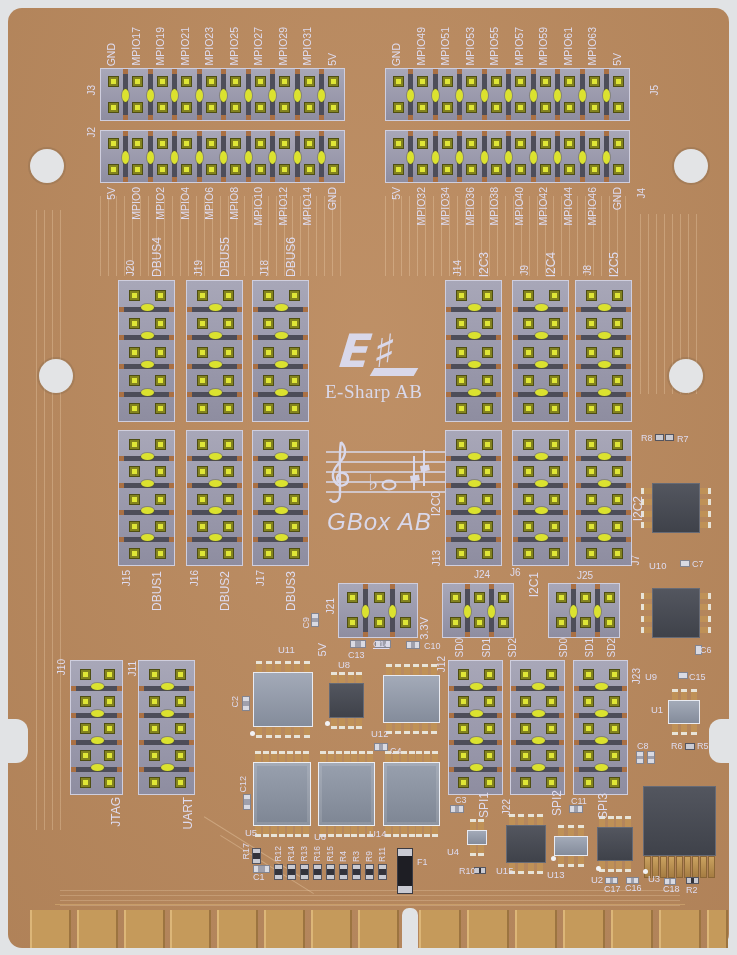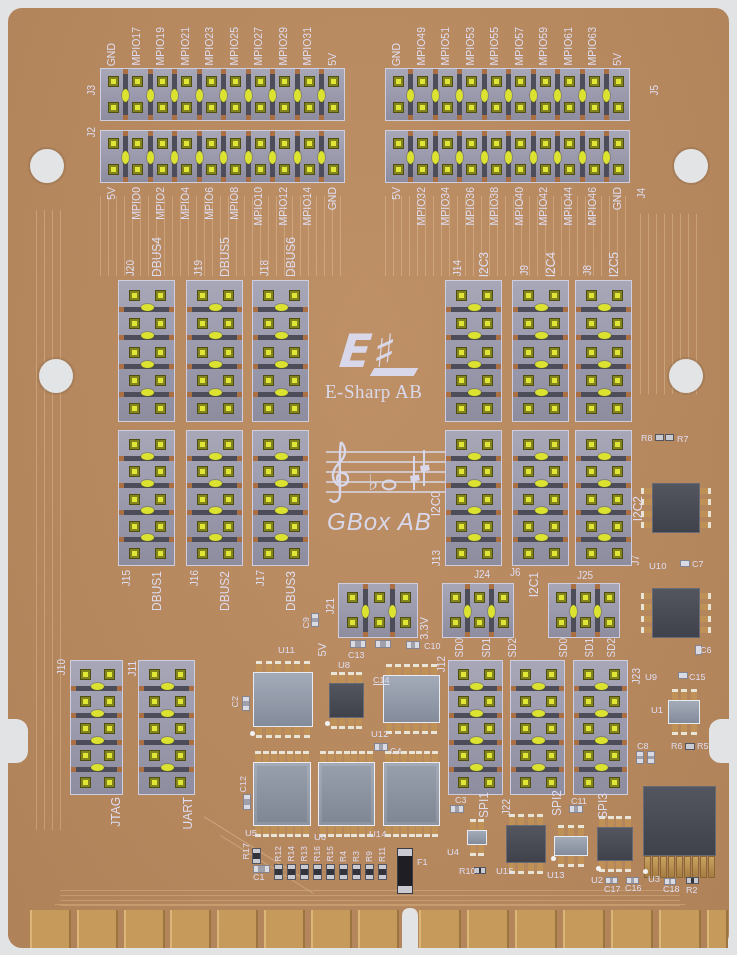--- a/index.html
+++ b/index.html
@@ -1447,21 +1447,21 @@
     <span class="hlbl" style="left: 447px; top: 847px; font-size: 9.5px;">U4</span>
     <span class="hlbl" style="left: 496px; top: 866px; font-size: 9.5px;">U15</span>
     <span class="hlbl" style="left: 547px; top: 870px; font-size: 9.5px;">U13</span>
     <span class="hlbl" style="left: 591px; top: 875px; font-size: 9.5px;">U2</span>
     <span class="hlbl" style="left: 648px; top: 874px; font-size: 9.5px;">U3</span>
     <span class="hlbl" style="left: 645px; top: 672px; font-size: 9.5px;">U9</span>
     <span class="hlbl" style="left: 649px; top: 561px; font-size: 9.5px;">U10</span>
     <span class="hlbl" style="left: 651px; top: 705px; font-size: 9.5px;">U1</span>
     <span class="vlbl" style="left: 302px; bottom: 326px; font-size: 9px;">C9</span>
     <span class="hlbl" style="left: 348px; top: 651px; font-size: 9px;">C13</span>
-    <span class="hlbl" style="left: 373px; top: 676px; font-size: 9px; text-decoration: underline;">C14</span>
+    <span class="hlbl" style="left: 373px; top: 640px; font-size: 9px; text-decoration: underline;">C14</span>
     <span class="hlbl" style="left: 424px; top: 642px; font-size: 9px;">C10</span>
     <span class="hlbl" style="left: 455px; top: 796px; font-size: 9px;">C3</span>
     <span class="hlbl" style="left: 571px; top: 797px; font-size: 9px;">C11</span>
     <span class="vlbl" style="left: 231px; bottom: 247px; font-size: 9px;">C2</span>
     <span class="vlbl" style="left: 239px; bottom: 162px; font-size: 9px;">C12</span>
     <span class="hlbl" style="left: 390px; top: 747px; font-size: 9px;">C4</span>
     <span class="vlbl" style="left: 242px; bottom: 95px; font-size: 9px;">R17</span>
     <span class="hlbl" style="left: 253px; top: 873px; font-size: 9px;">C1</span>
     <span class="vlbl" style="left: 274px; bottom: 93px; font-size: 8.5px;">R12</span>
     <span class="vlbl" style="left: 287px; bottom: 93px; font-size: 8.5px;">R14</span>

